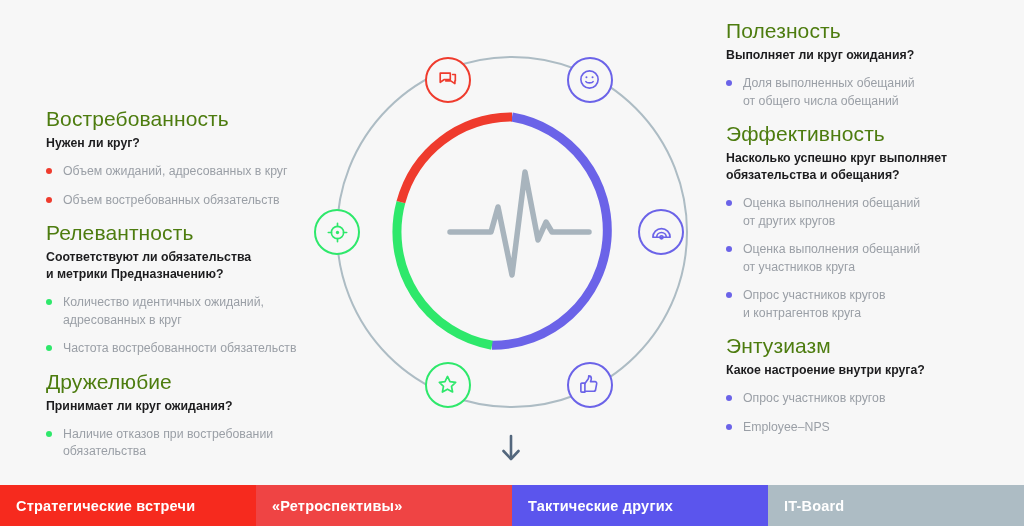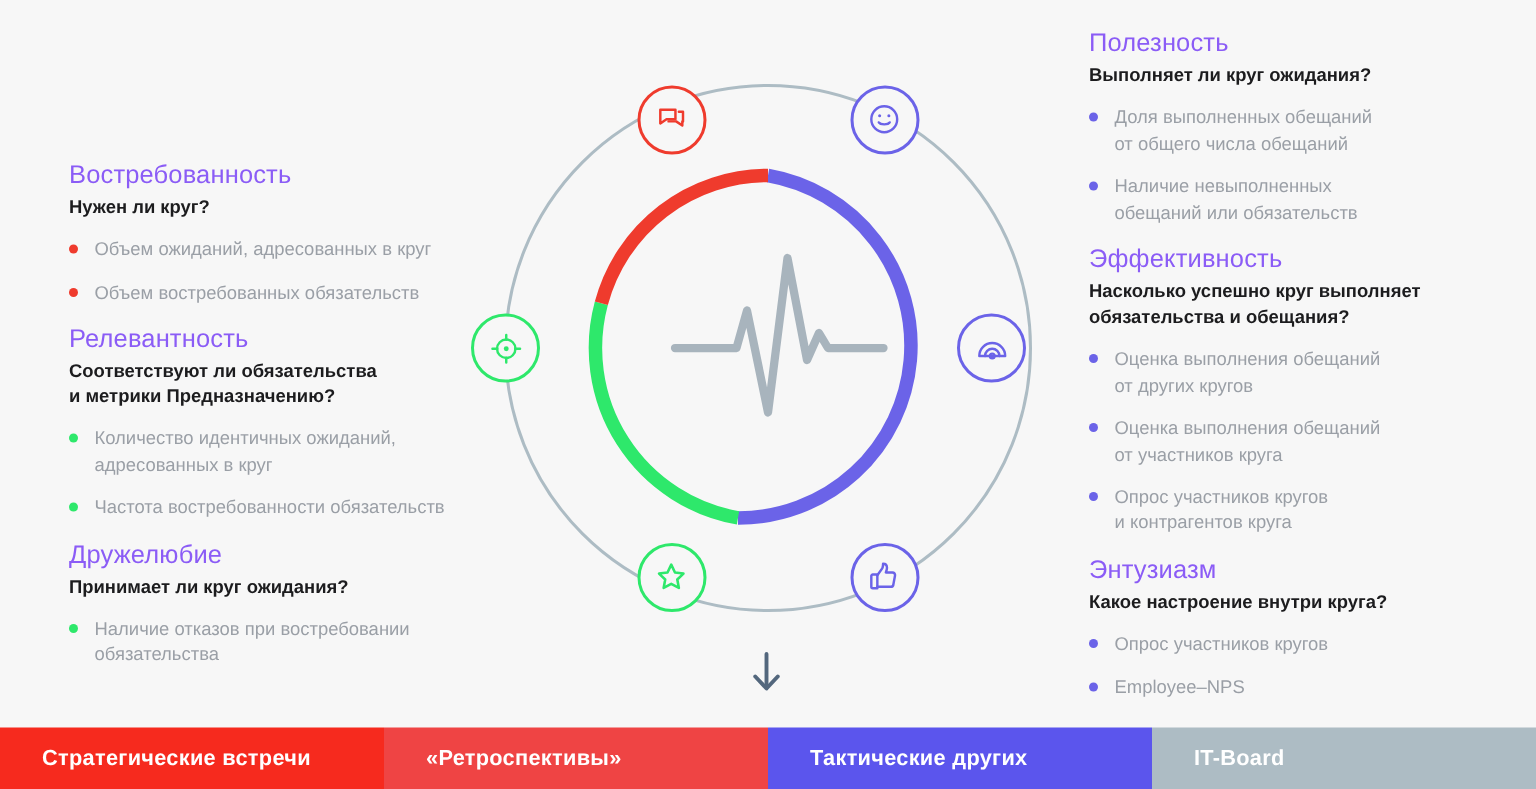--- a/index.html
+++ b/index.html
@@ -14,23 +14,23 @@
   }
   #stage{position:relative;width:1024px;height:526px;background:#f7f7f7;overflow:hidden;}
 
   
   .col{position:absolute;top:0;width:300px;}
   .col-left{left:46px;}
   .col-right{left:726px;width:290px;}
 
   .block{margin-bottom:2px;}
   .block-title{
-    font-size:17px;
+    font-size:21px;
     font-weight:400;
-    color:#8b5cf6;
+    color:#4d7c0f;
     letter-spacing:.1px;
     line-height:1.25;
     margin:0 0 3px 0;
   }
   .block-sub{
     font-size:12.3px;
     font-weight:bold;
     color:#1c1c1e;
     line-height:1.38;
     margin:0 0 11px 0;
@@ -84,21 +84,21 @@
 
   
   #bottom-bar{
     position:absolute;left:0;bottom:0;
     width:1024px;height:41px;
     display:flex;
   }
   .bar-seg{
     flex:1 1 25%;
     display:flex;align-items:center;
-    padding-left:28px;
+    padding-left:16px;
     box-sizing:border-box;
     color:#ffffff;
     font-size:14.5px;
     font-weight:bold;
     letter-spacing:.2px;
   }
   .seg-red{background:#f62a1e;}
   .seg-green{background:#ef4444;}
   .seg-violet{background:#5b55ed;}
   .seg-gray{background:#adbcc4;}
@@ -133,21 +133,20 @@
         </ul>
       </div>
     </div>
 
   <div class="col col-right" id="right-column" style="top: 18px;">
       <div class="block">
         <div class="block-title">Полезность</div>
         <div class="block-sub">Выполняет ли круг ожидания?</div>
         <ul class="bullets dot-violet">
           <li>Доля выполненных обещаний<br>от общего числа обещаний</li>
-          <li>Наличие невыполненных<br>обещаний или обязательств</li>
         </ul>
       </div>
       <div class="block">
         <div class="block-title">Эффективность</div>
         <div class="block-sub">Насколько успешно круг выполняет<br>обязательства и обещания?</div>
         <ul class="bullets dot-violet">
           <li>Оценка выполнения обещаний<br>от других кругов</li>
           <li>Оценка выполнения обещаний<br>от участников круга</li>
           <li>Опрос участников кругов<br>и контрагентов круга</li>
         </ul>

